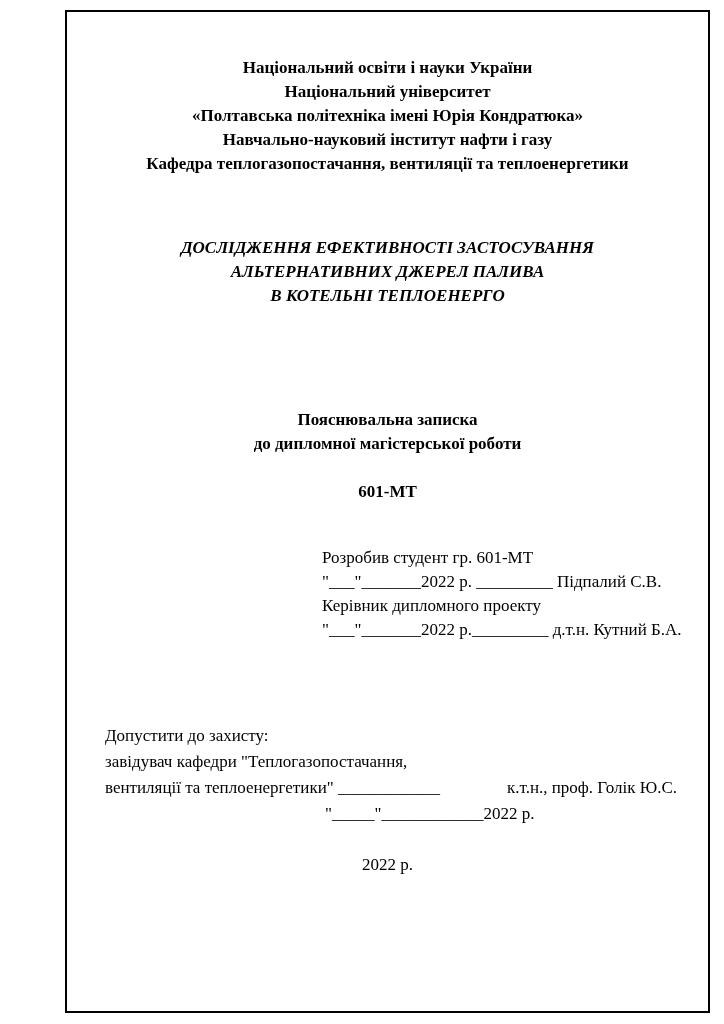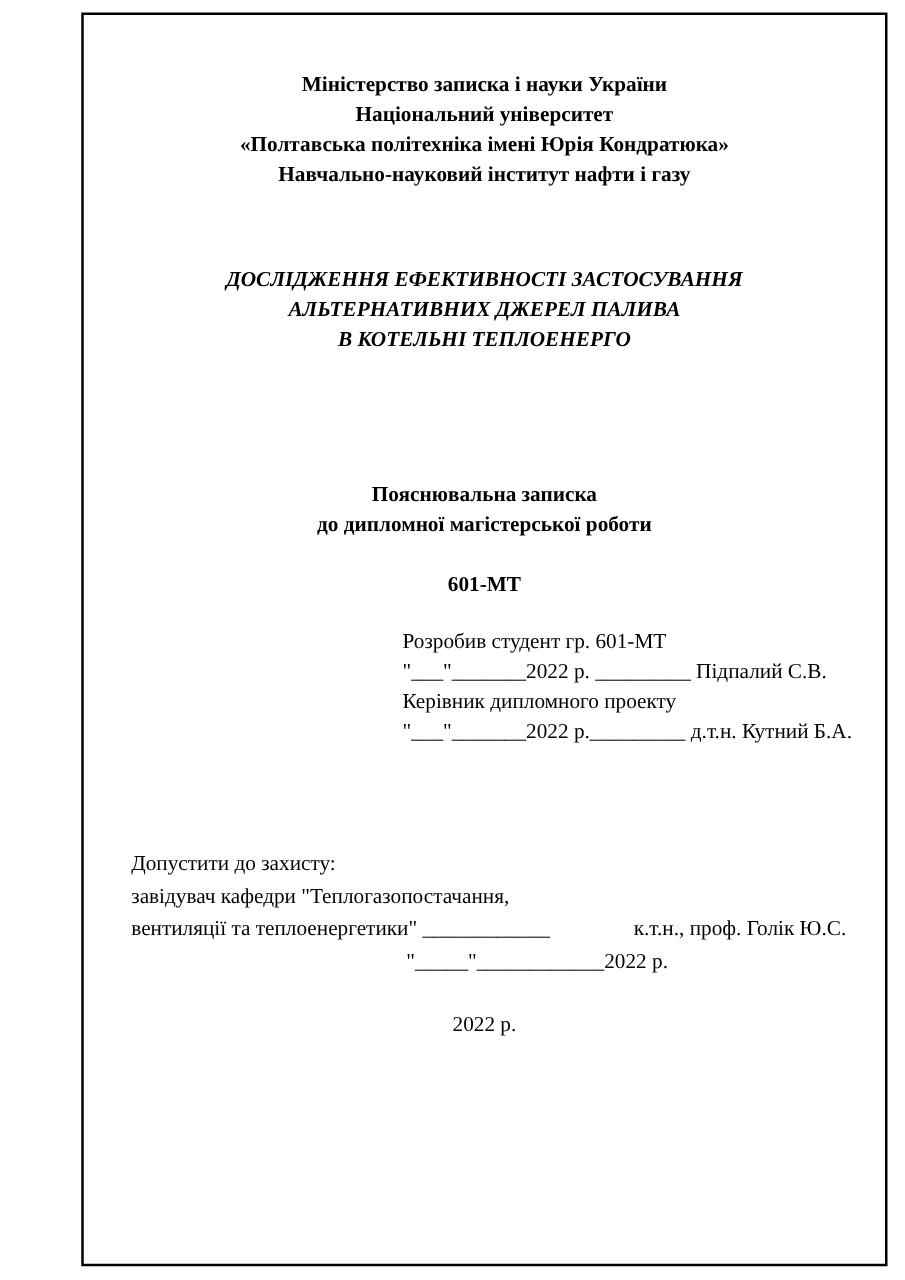--- a/index.html
+++ b/index.html
@@ -42,21 +42,21 @@
     margin-top: 100px;
     font-weight: bold;
     line-height: 24px;
   }
   .group-line {
     margin-top: 24px;
     font-weight: bold;
     line-height: 24px;
   }
   .signature-block {
-    margin-top: 21px;
+    margin-top: 42px;
     margin-left: 255px;
     line-height: 24px;
     font-weight: normal;
   }
   .approval-block {
     margin-top: 81px;
     margin-left: 38px;
     line-height: 26px;
     font-weight: normal;
   }
@@ -74,24 +74,25 @@
     font-weight: normal;
   }
 </style>
 </head>
 <body>
 
 <div class="frame">
   <div class="content">
 
     <div class="header-block center">
-      <div>Міністерство записка і науки України</div>
+      <div>Національний освіти і науки України</div>
       <div>Національний університет</div>
       <div>«Полтавська політехніка імені Юрія Кондратюка»</div>
       <div>Навчально-науковий інститут нафти і газу</div>
+      <div>Кафедра теплогазопостачання, вентиляції та теплоенергетики</div>
     </div>
 
     <div class="title-block center">
       <div>ДОСЛІДЖЕННЯ ЕФЕКТИВНОСТІ ЗАСТОСУВАННЯ</div>
       <div>АЛЬТЕРНАТИВНИХ ДЖЕРЕЛ ПАЛИВА</div>
       <div>В КОТЕЛЬНІ ТЕПЛОЕНЕРГО</div>
     </div>
 
     <div class="subtitle-block center">
       <div>Пояснювальна записка</div>

